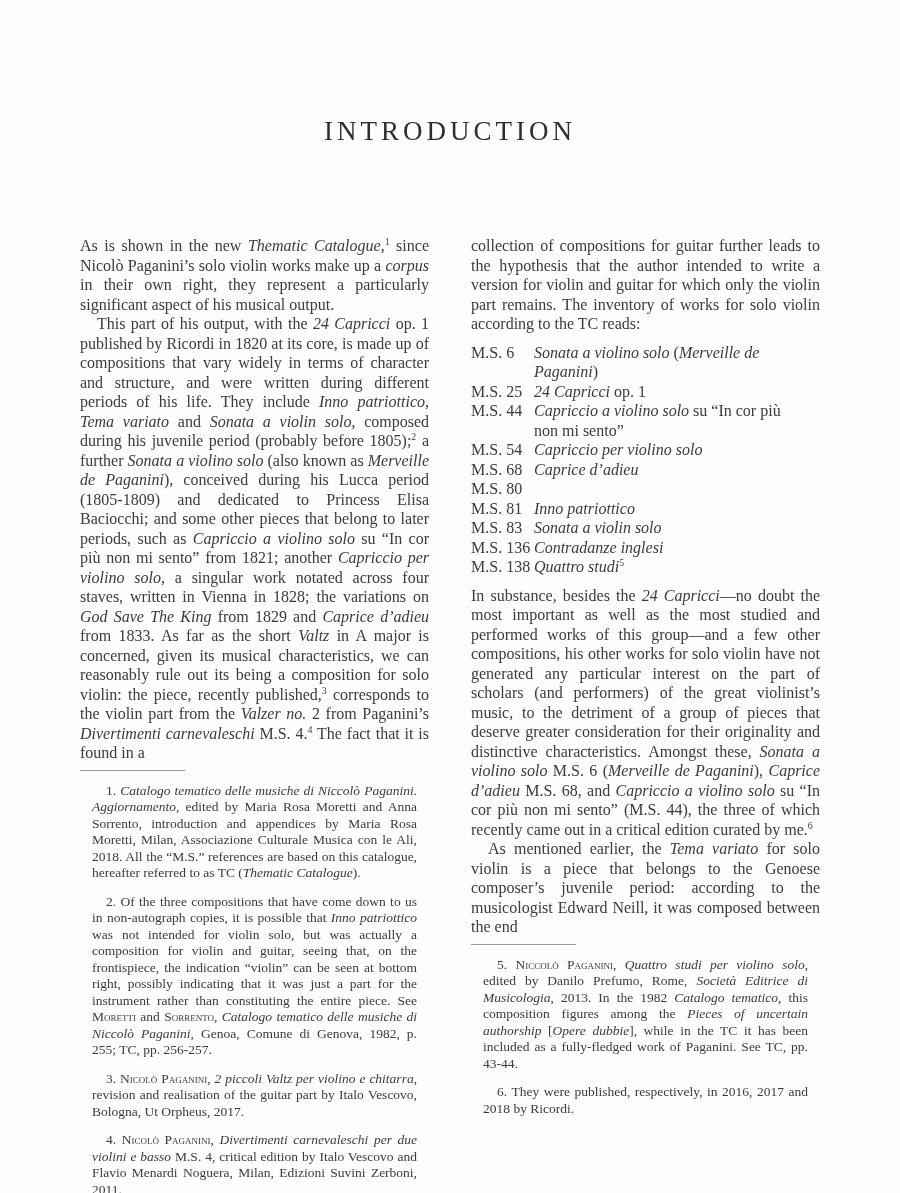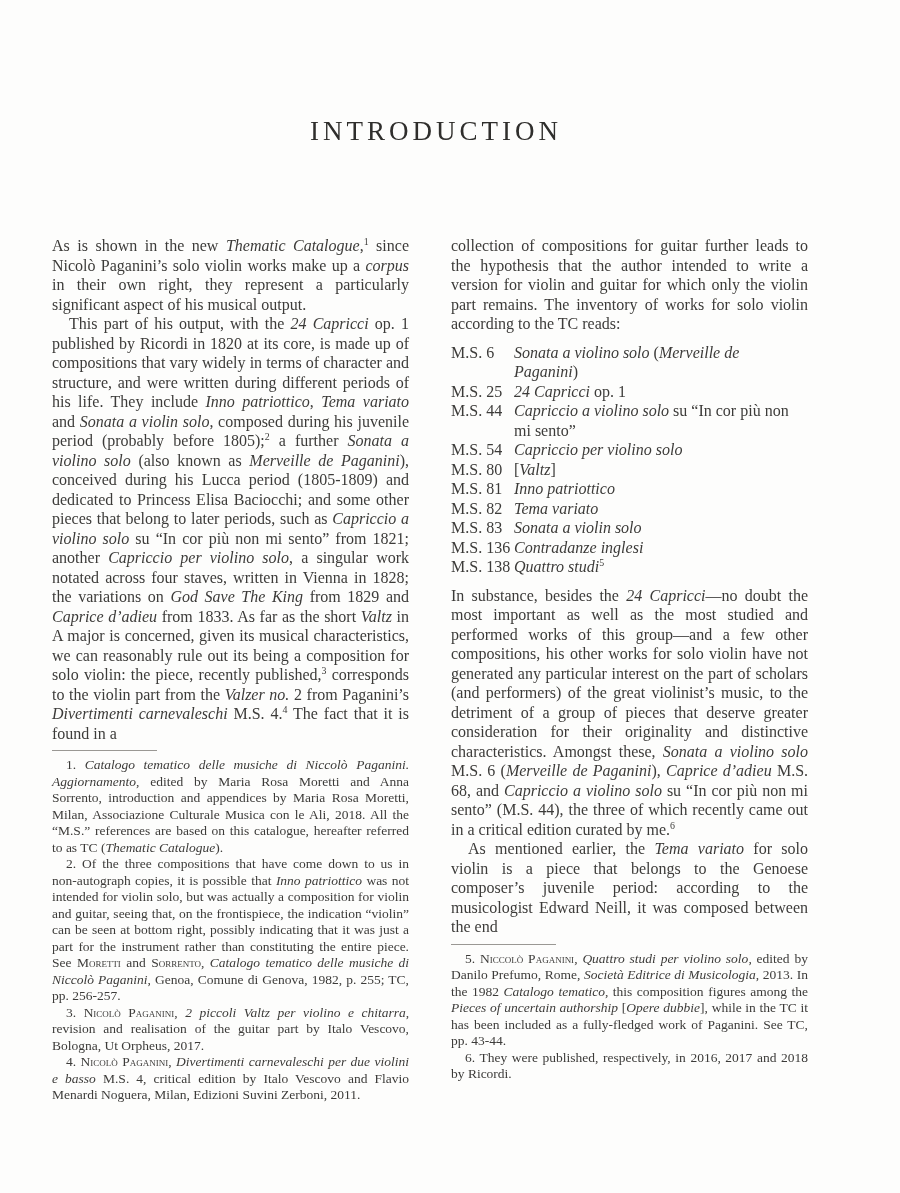--- a/index.html
+++ b/index.html
@@ -4,21 +4,21 @@
 <style>
   html,body { margin:0; padding:0; background:#ffffff; }
   .page {
     position:relative;
     width:900px; height:1193px;
     margin:0 auto;
     background:#fdfdfc;
     color:#3c3b39;
     font-family:"Liberation Serif", serif;
     box-sizing:border-box;
-    padding:116px 80px 0 52px;
+    padding:116px 80px 0 80px;
     overflow:hidden;
   }
   .title {
     margin:0 0 90px 0;
     font-size:27px;
     font-weight:normal;
     letter-spacing:4px;
     text-align:center;
     color:#2f2e2c;
     line-height:30px;
@@ -41,21 +41,21 @@
   }
   .ms-label { width:63px; flex:none; }
   .ms-title { flex:1; }
   .fnsep {
     width:105px;
     height:0;
     border-top:1px solid #9a9894;
     margin:7px 0 6px 0;
   }
   .fn {
-    margin:0;
+    margin:12px;
     font-size:13.5px;
     line-height:16.5px;
     text-align:justify;
     text-indent:14px;
   }
   .run-r { font-style:normal; }
   .run-i { font-style:italic; }
   .run-sc { font-variant:small-caps; }
   .run-sup {
     font-size:0.62em;
@@ -111,35 +111,34 @@
             <span class="ms-label">M.S. 44</span>
             <span class="ms-title"><span class="run-i">Capriccio a violino solo</span><span class="run-r"> su “In cor più non mi sento”</span></span>
           </div>
 
           <div class="ms-item">
             <span class="ms-label">M.S. 54</span>
             <span class="ms-title"><span class="run-i">Capriccio per violino solo</span></span>
           </div>
 
 
+          <div class="ms-item">
+            <span class="ms-label">M.S. 68</span>
+            <span class="ms-title"><span class="run-i">Caprice d’adieu</span></span>
+          </div>
 
           <div class="ms-item">
             <span class="ms-label">M.S. 80</span>
-            <span class="ms-title"><span class="run-r">[</span><span class="run-i">Valtz</span><span class="run-r">]</span></span>
           </div>
 
           <div class="ms-item">
             <span class="ms-label">M.S. 81</span>
             <span class="ms-title"><span class="run-i">Inno patriottico</span></span>
           </div>
 
-          <div class="ms-item">
-            <span class="ms-label">M.S. 82</span>
-            <span class="ms-title"><span class="run-i">Tema variato</span></span>
-          </div>
 
           <div class="ms-item">
             <span class="ms-label">M.S. 83</span>
             <span class="ms-title"><span class="run-i">Sonata a violin solo</span></span>
           </div>
 
           <div class="ms-item">
             <span class="ms-label">M.S. 136</span>
             <span class="ms-title"><span class="run-i">Contradanze inglesi</span></span>
           </div>

